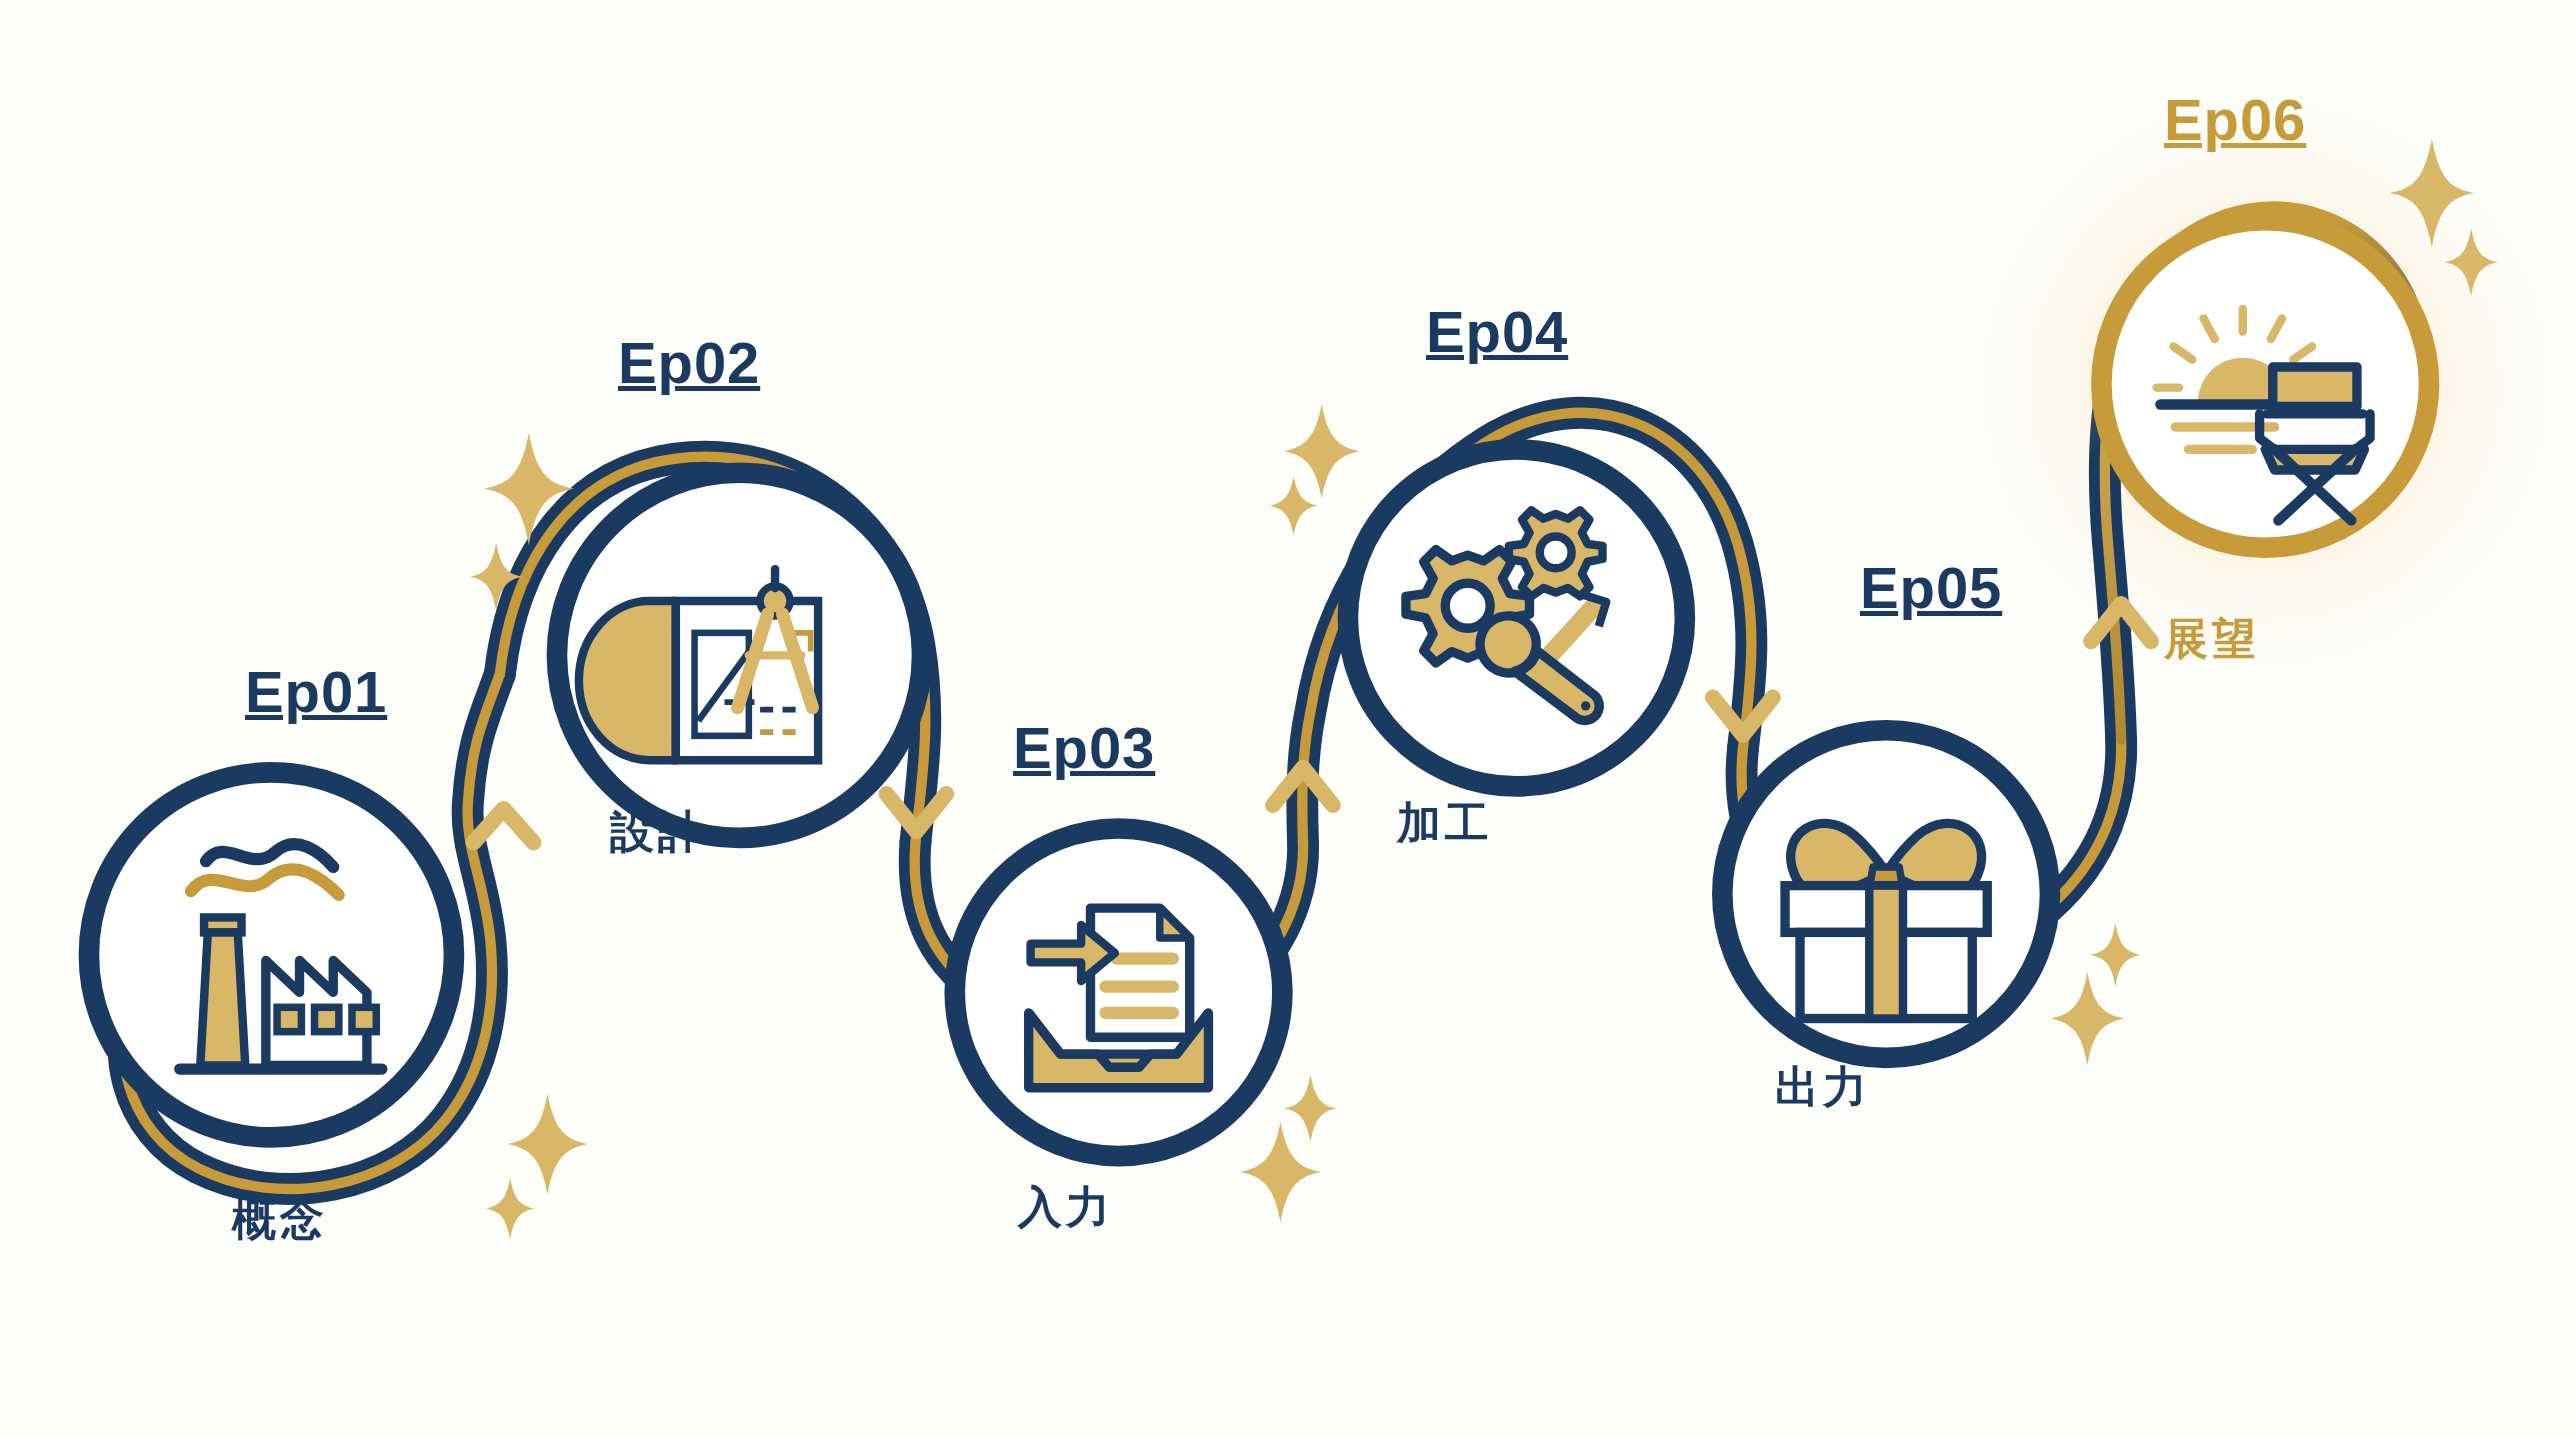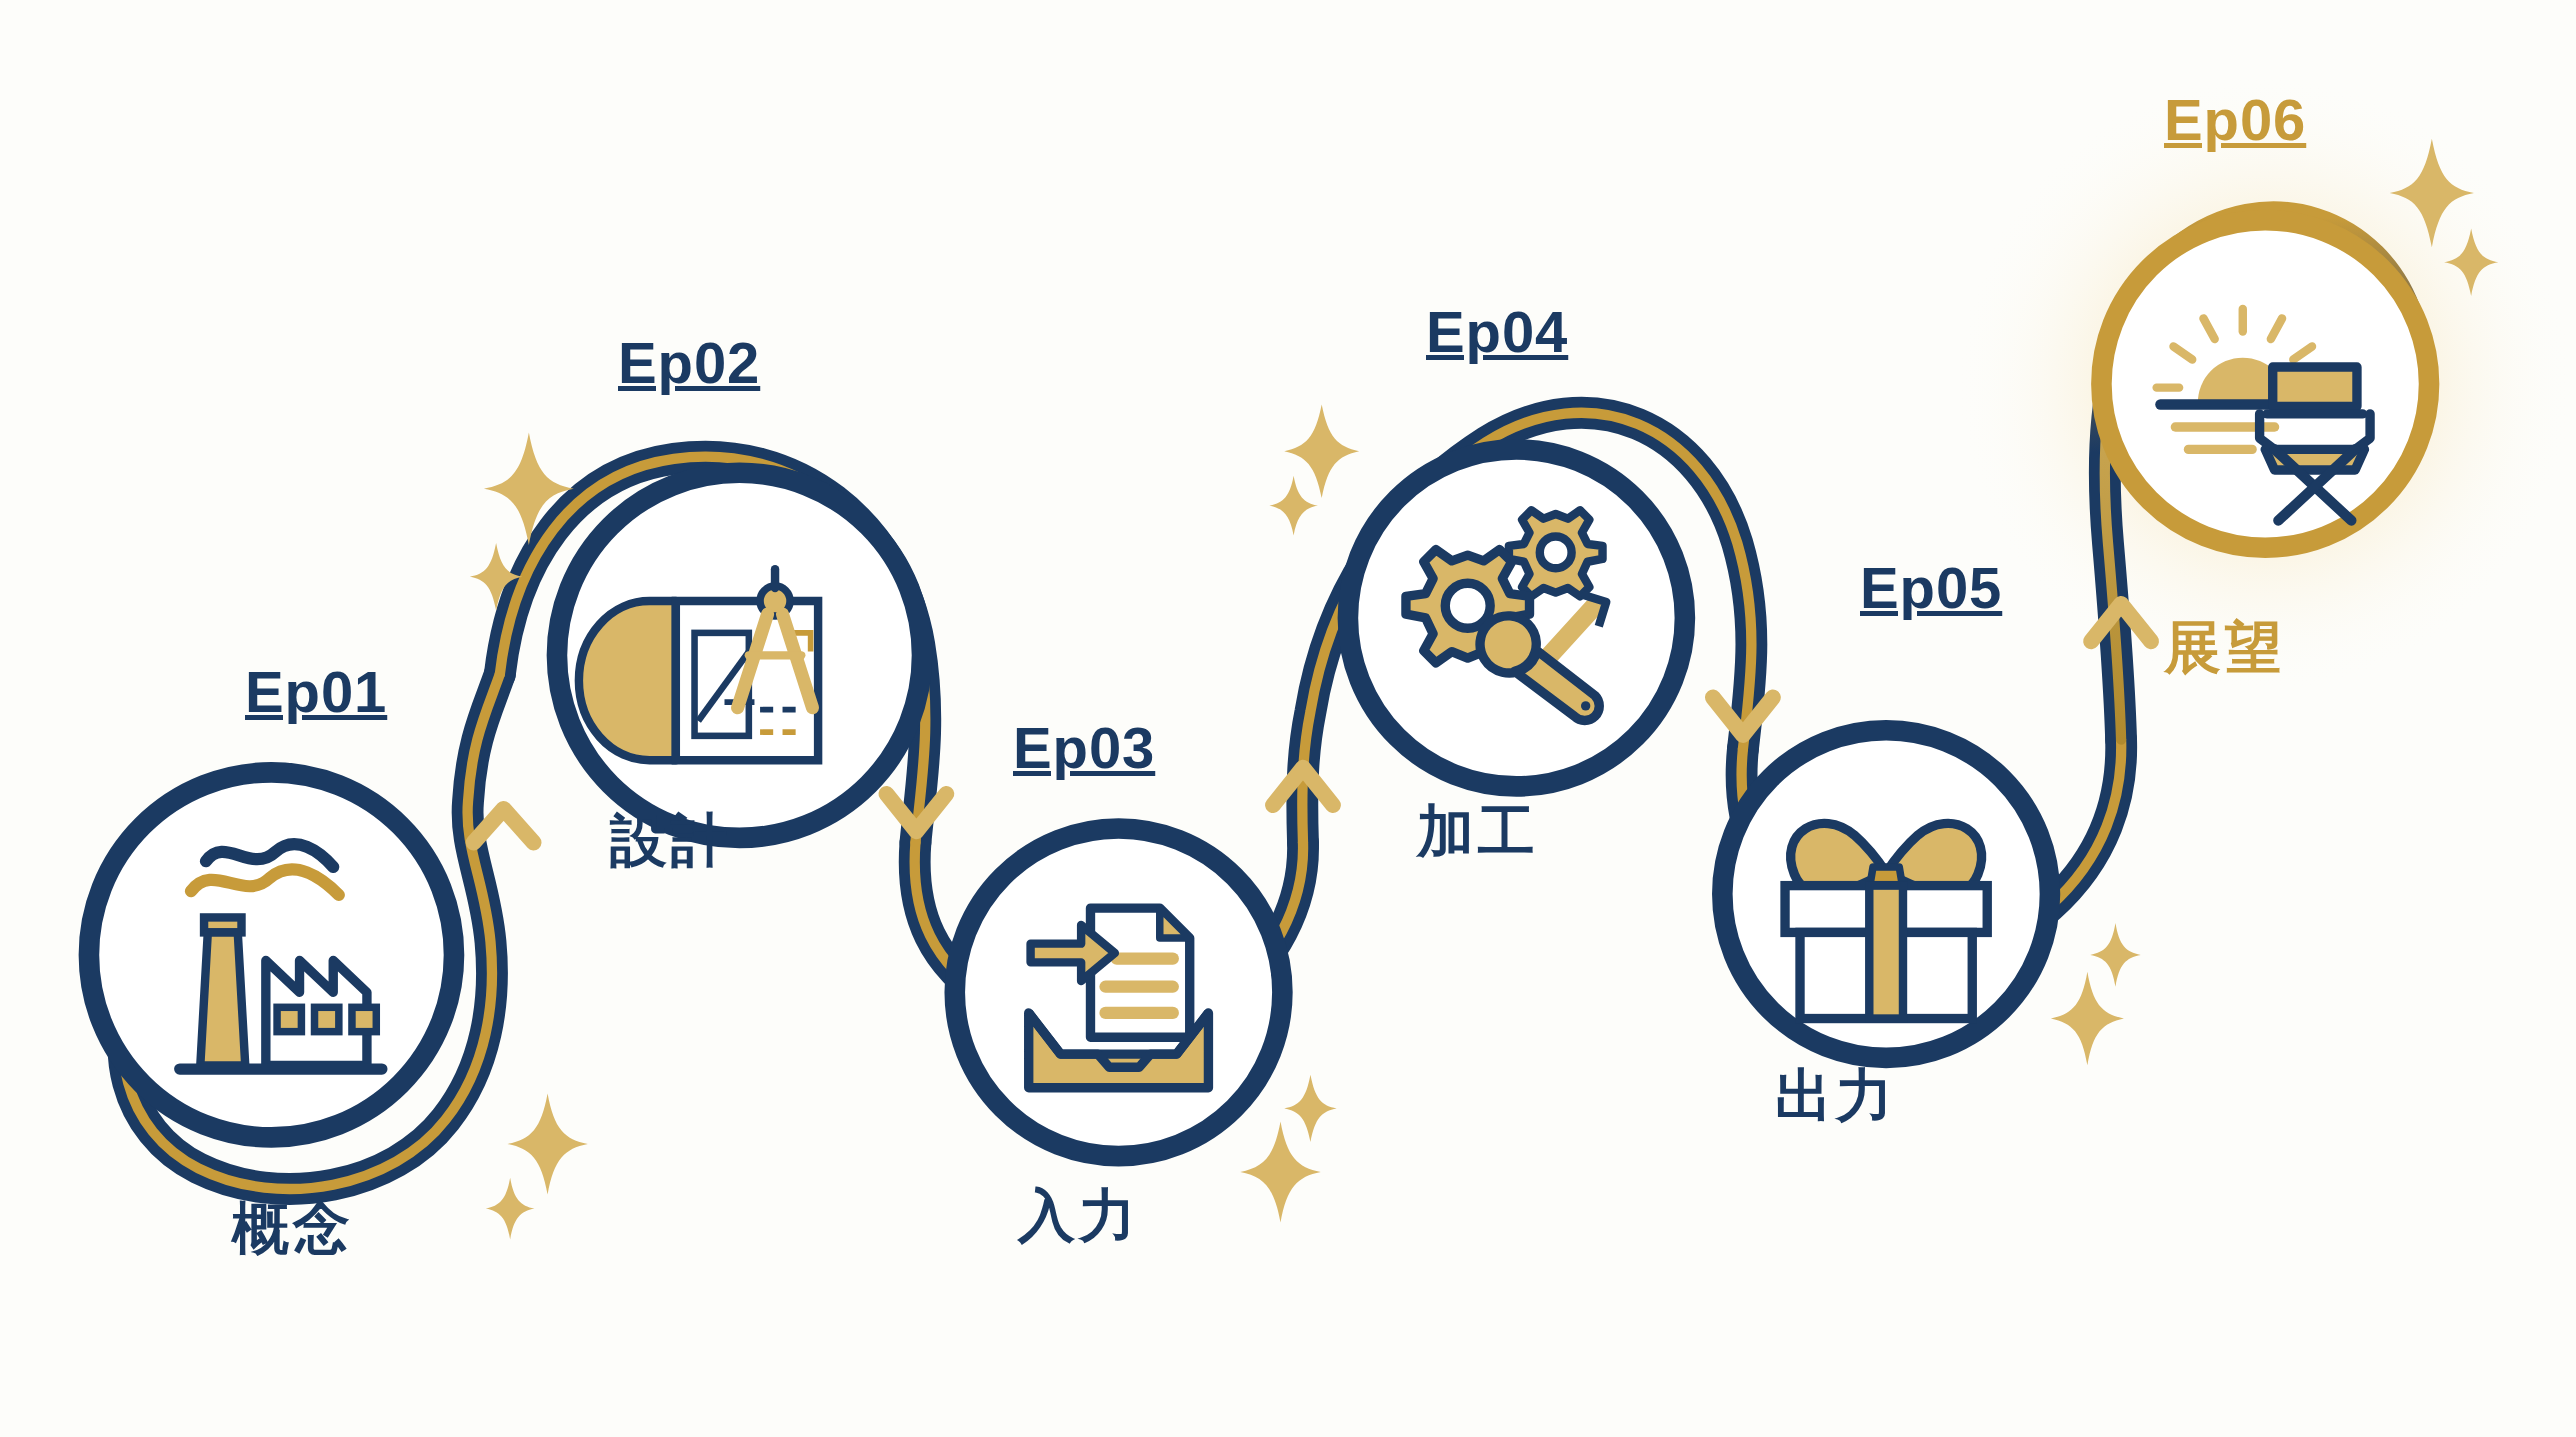--- a/index.html
+++ b/index.html
@@ -18,21 +18,21 @@
     font-size:58px;
     letter-spacing:0.9px;
     color:#1b3a62;
     white-space:nowrap;
     user-select:none;
     text-decoration:underline;
   }
   .step-label{
     position:absolute;
     font-weight:bold;
-    font-size:57px;
+    font-size:44px;
     letter-spacing:3.7px;
     color:#1b3a62;
     white-space:nowrap;
     user-select:none;
     text-align:center;
   }
   .gold-text{color:#c79b3a;}
 </style>
 </head>
 <body>
@@ -265,21 +265,21 @@
   <div class="step-num" style="left:245px;top:658px;">Ep01</div>
   <div class="step-label" style="left:232px;top:1191px;">概念</div>
 
   <div class="step-num" style="left:618px;top:329px;">Ep02</div>
   <div class="step-label" style="left:610px;top:803px;">設計</div>
 
   <div class="step-num" style="left:1013px;top:668px;margin-top:46px;">Ep03</div>
   <div class="step-label" style="left:1018px;top:1178px;">入力</div>
 
   <div class="step-num" style="left:1426px;top:298px;">Ep04</div>
-  <div class="step-label" style="left:1397px;top:794px;margin-left:20px;">加工</div>
+  <div class="step-label" style="left:1397px;top:794px;">加工</div>
 
   <div class="step-num" style="left:1860px;top:554px;">Ep05</div>
   <div class="step-label" style="left:1775px;top:1058px;">出力</div>
 
   <div class="step-num gold-text" style="left:2164px;top:86px;">Ep06</div>
   <div class="step-label gold-text" style="left:2164px;top:610px;">展望</div>
 
 </div>
 
 

